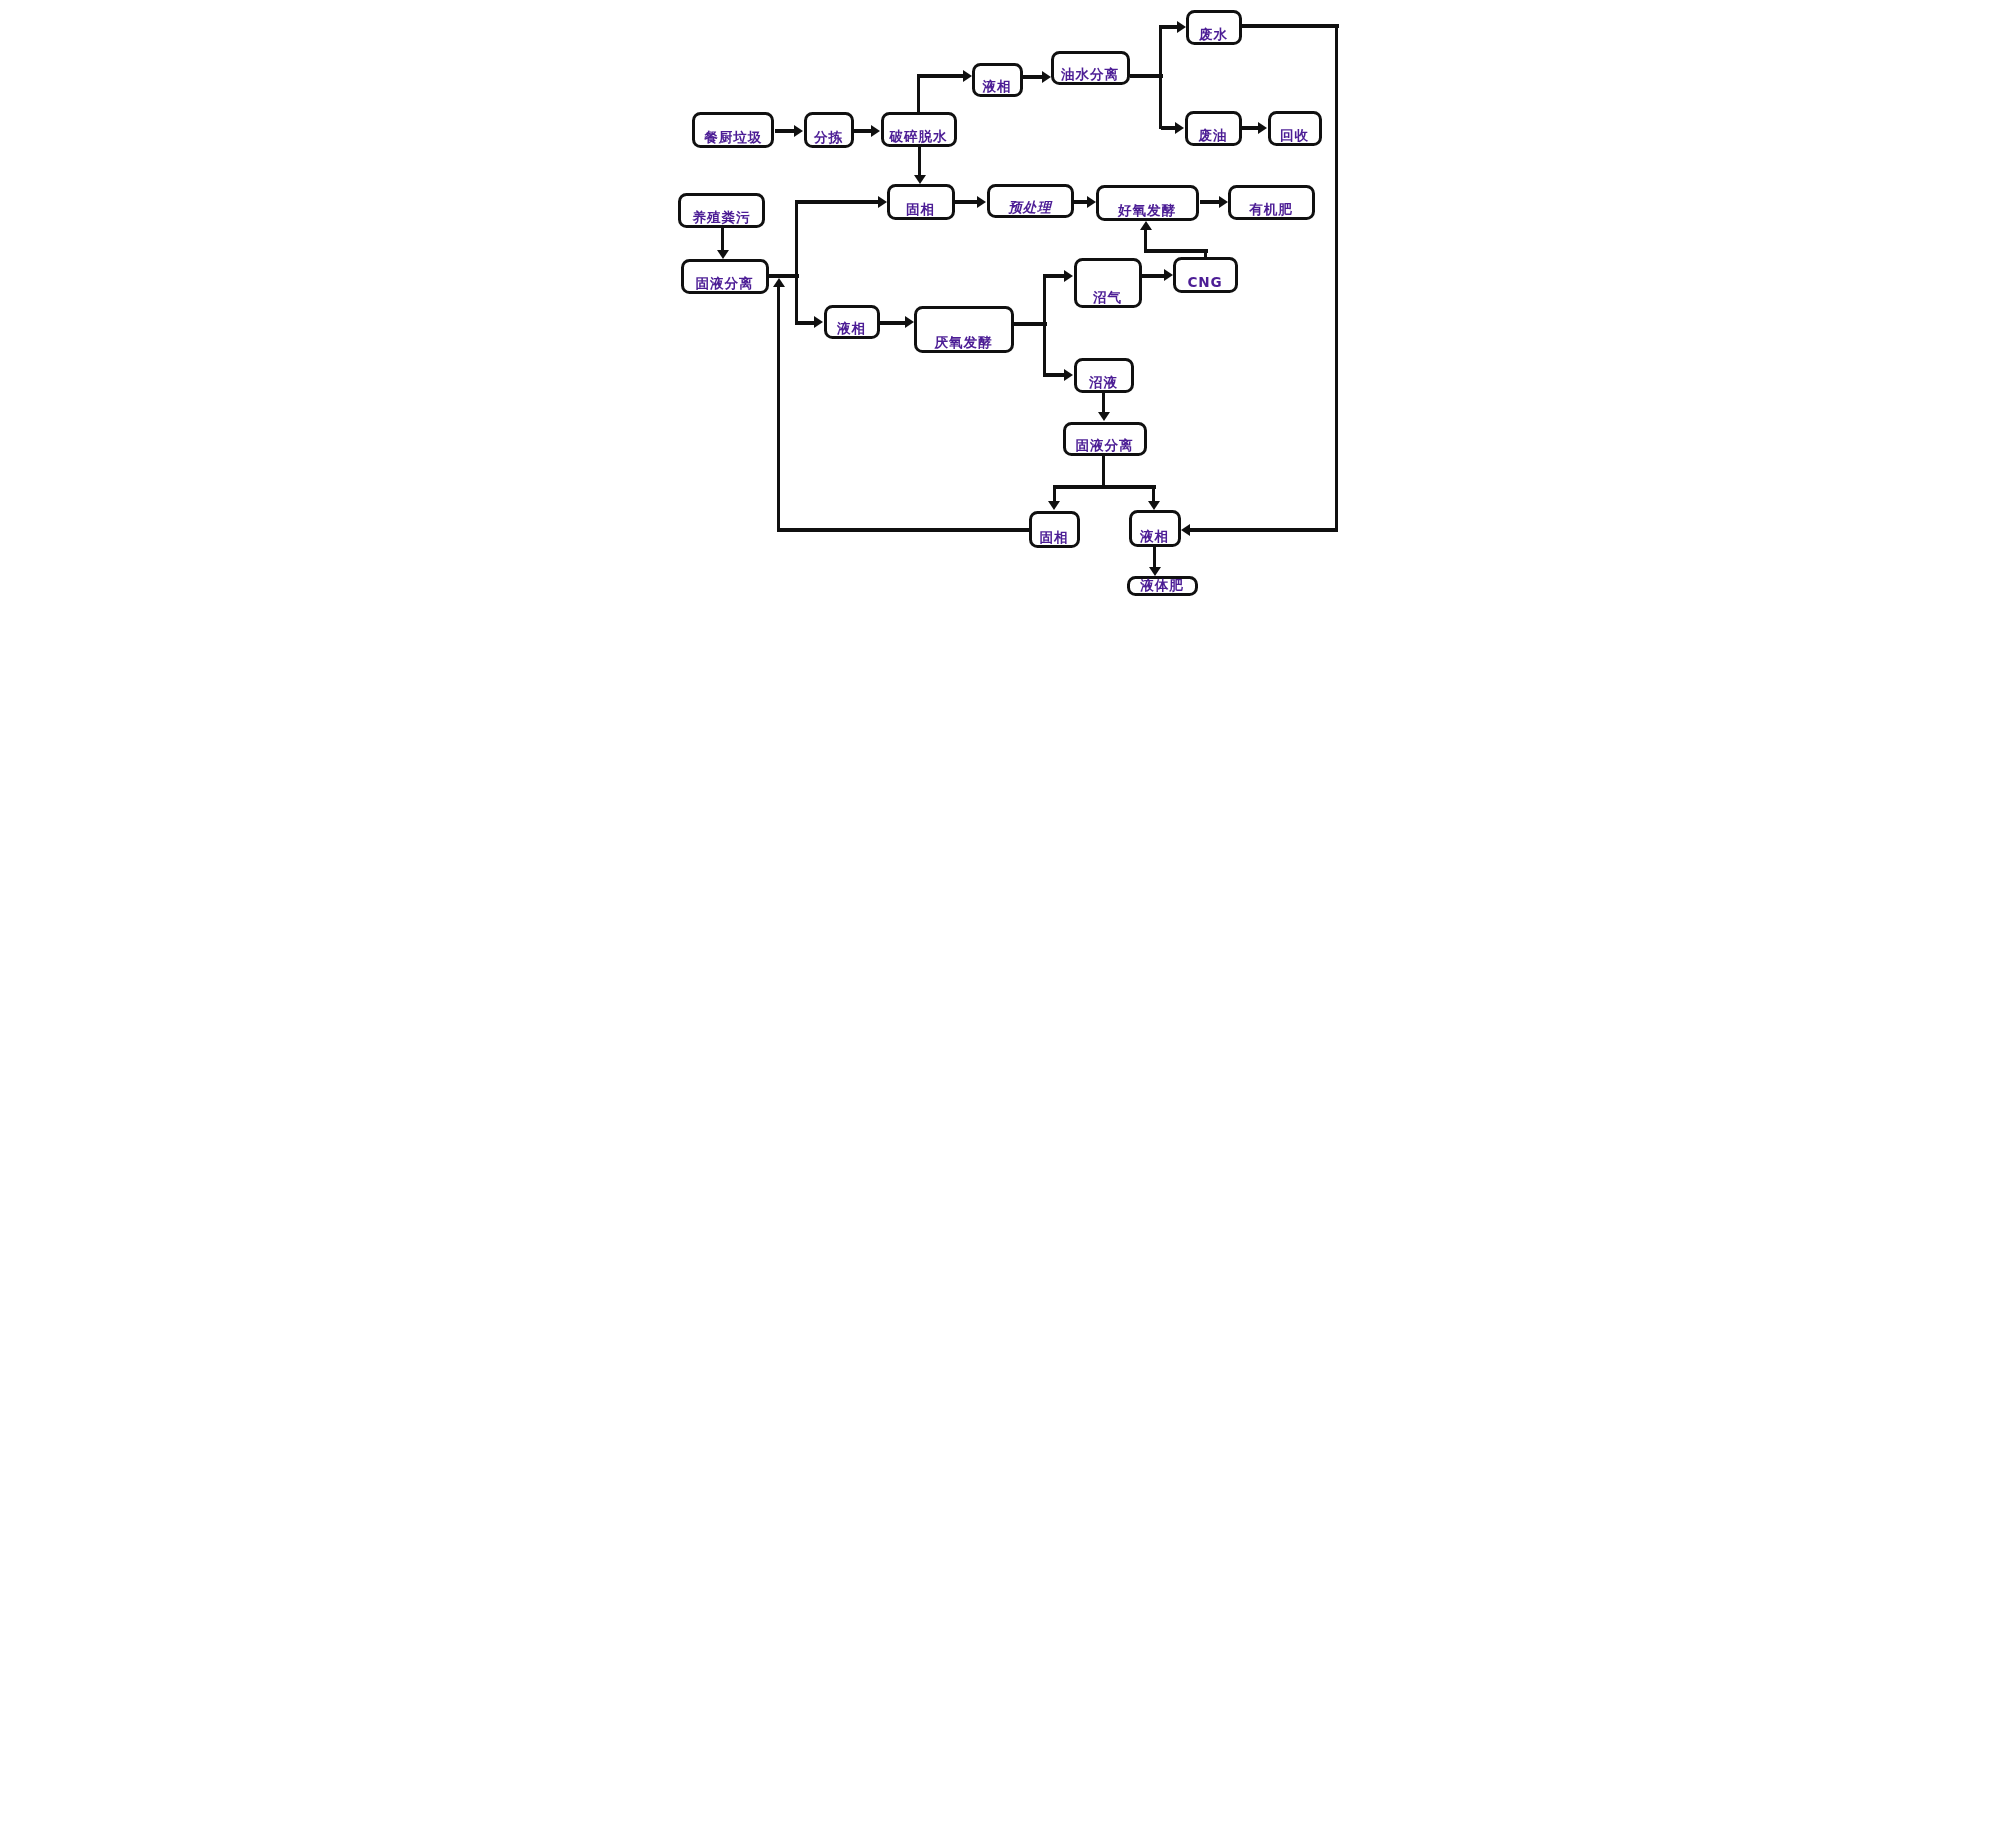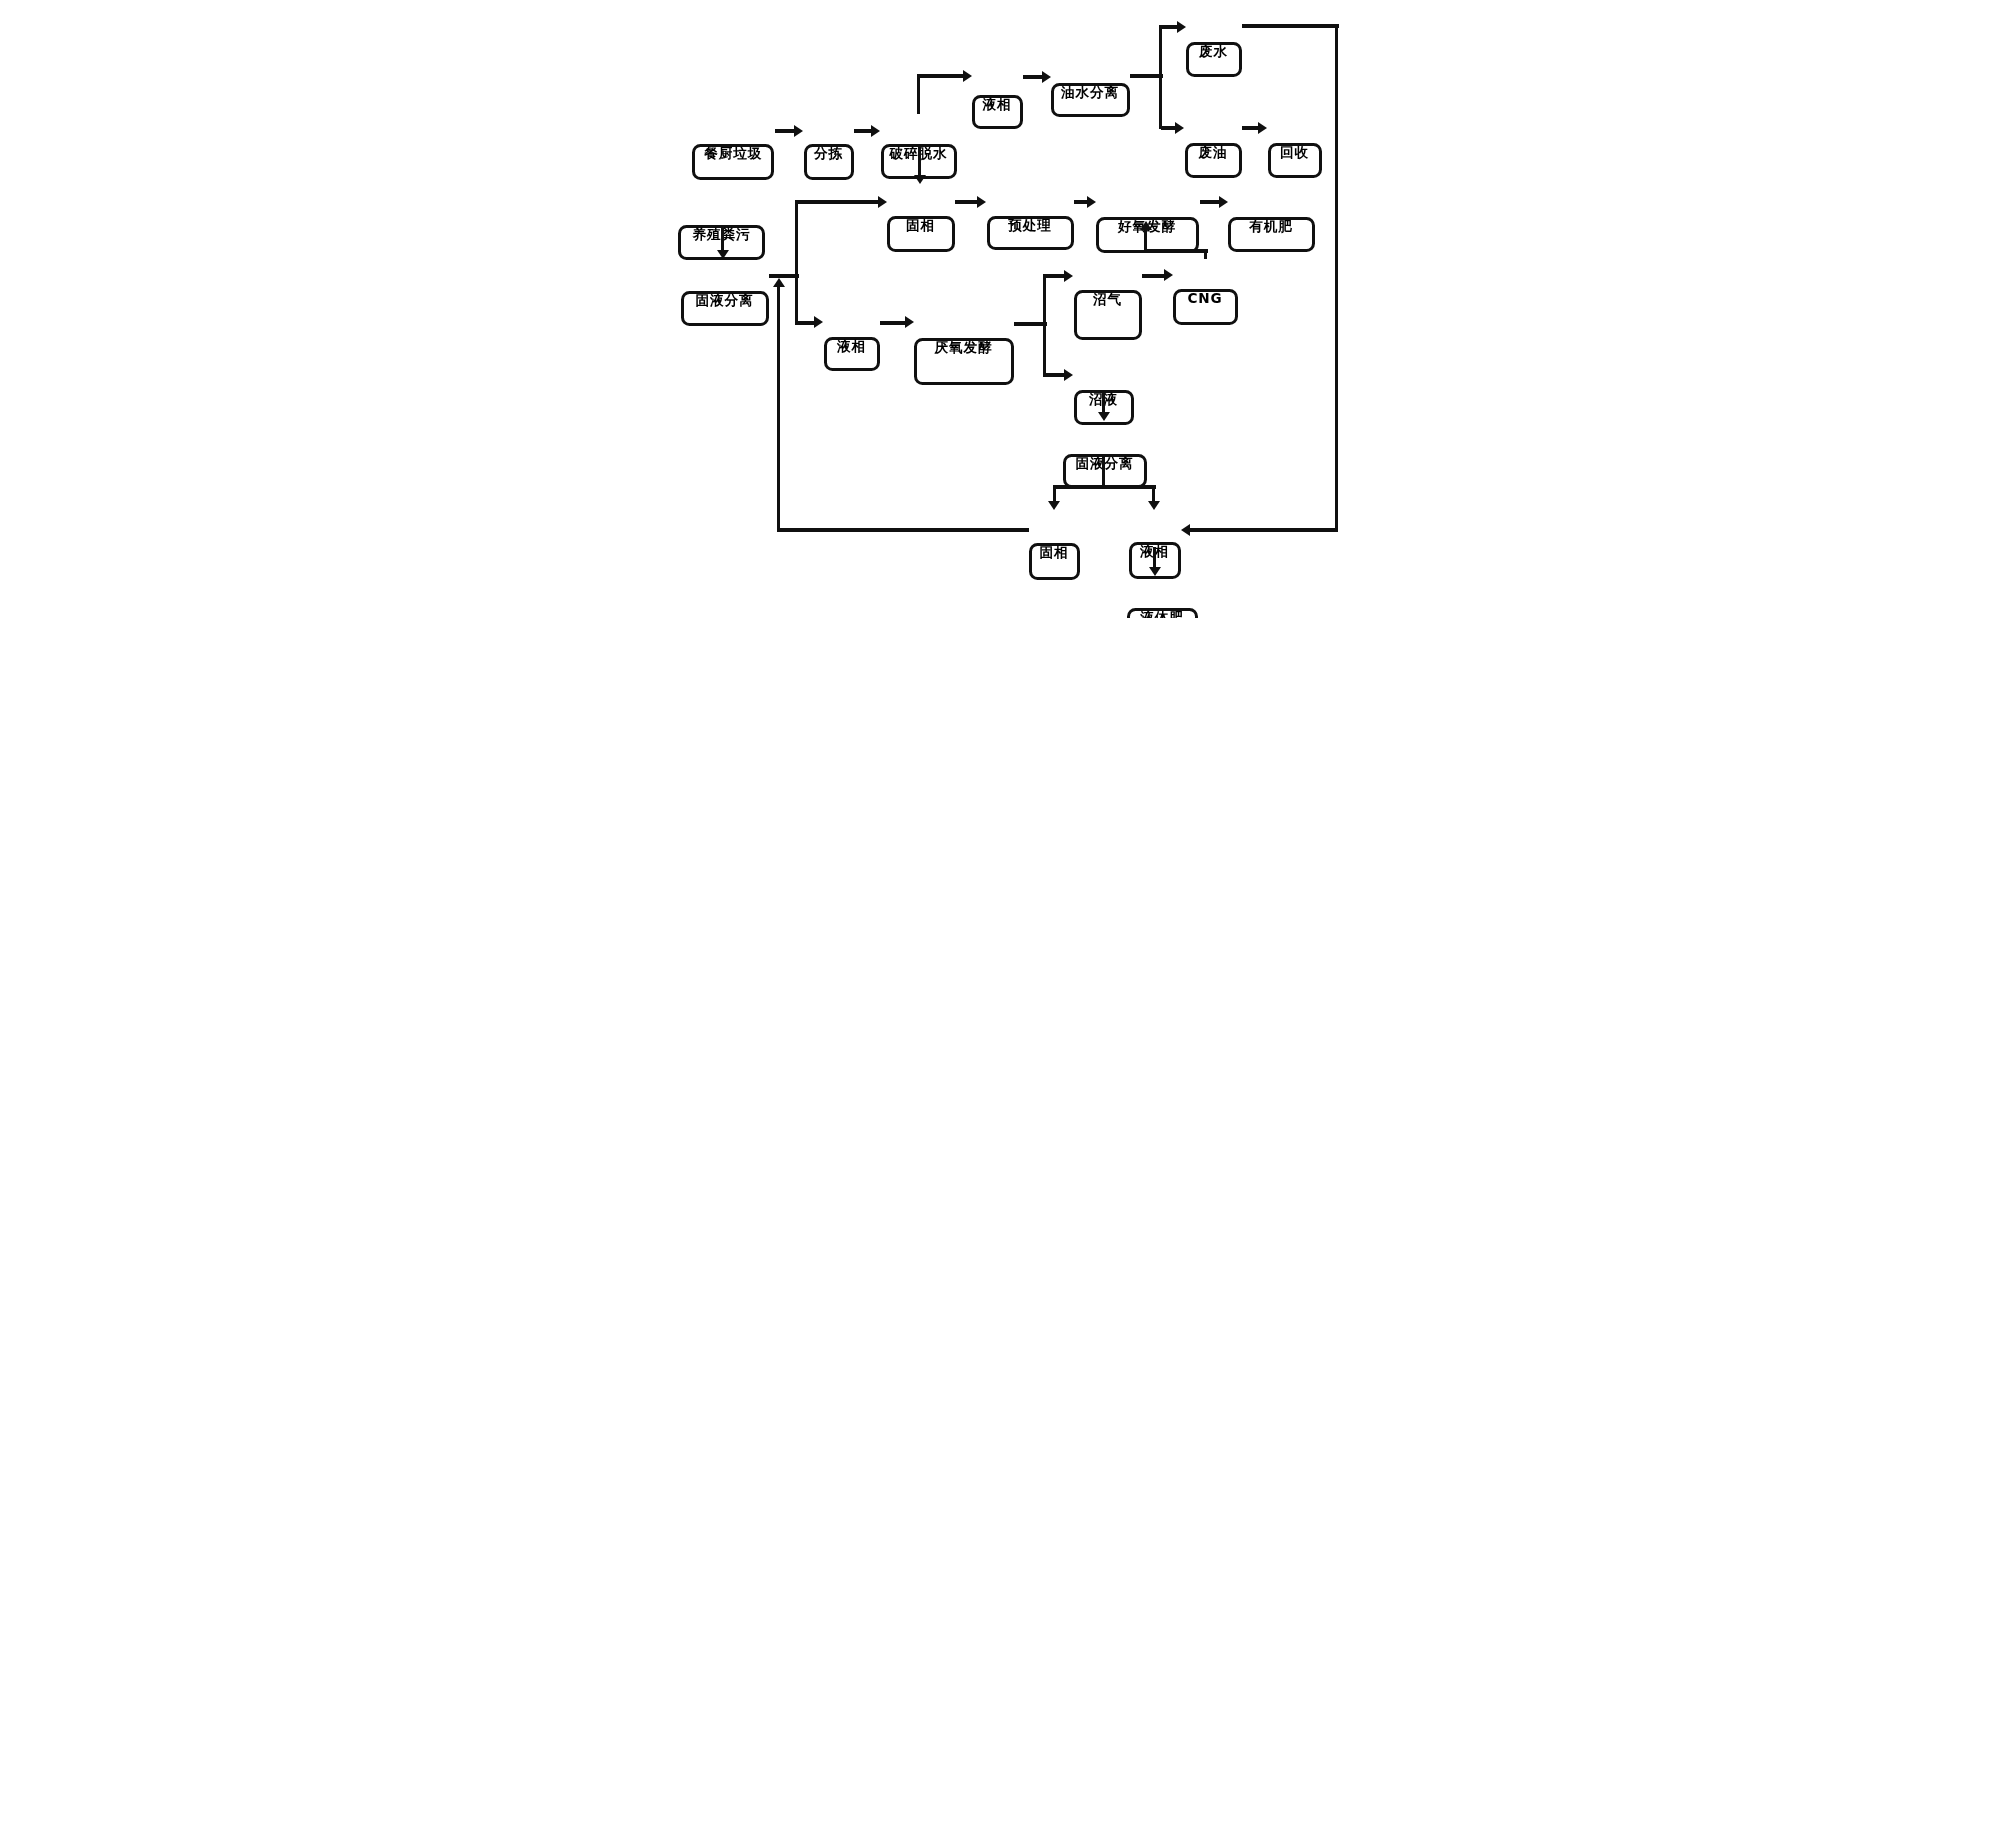--- a/index.html
+++ b/index.html
@@ -5,23 +5,23 @@
   html,body{margin:0;padding:0;background:#ffffff;}
   .stage{display:flex;justify-content:center;padding:2.8px 0;}
   .canvas{
     position:relative;width:672px;height:612px;background:#ffffff;
     font-family:"DejaVu Sans","Liberation Sans",sans-serif;
     color:#101010;
   }
   .node{
     position:absolute;box-sizing:border-box;background:#ffffff;
     border:3.3px solid #101010;border-radius:8.5px;
-    display:flex;align-items:flex-start;justify-content:center;
+    display:flex;align-items:flex-end;justify-content:center;
     font-weight:bold;font-size:13.6px;letter-spacing:0.9px;line-height:1;
-    color:#000000;white-space:nowrap;margin-top:32px;
+    color:#4c1d95;white-space:nowrap;
   }
   .ln{position:absolute;background:#101010;}
   .h{height:3.8px;}
   .v{width:3.8px;}
   .ah{position:absolute;width:0;height:0;}
   .ar{border-top:6.1px solid transparent;border-bottom:6.1px solid transparent;border-left:9.4px solid #101010;}
   .al{border-top:6.1px solid transparent;border-bottom:6.1px solid transparent;border-right:9.4px solid #101010;}
   .au{border-left:6.1px solid transparent;border-right:6.1px solid transparent;border-bottom:9.4px solid #101010;}
   .ad{border-left:6.1px solid transparent;border-right:6.1px solid transparent;border-top:9.4px solid #101010;}
 </style>
@@ -51,21 +51,21 @@
       </div>
     <div class="node" style="left:513px;top:108px;width:57px;height:35px;">
         <span>废油</span>
       </div>
     <div class="node" style="left:596px;top:108px;width:54px;height:35px;">
         <span>回收</span>
       </div>
     <div class="node" style="left:215px;top:181px;width:68px;height:36px;">
         <span>固相</span>
       </div>
-    <div class="node" style="left:315px;top:181px;width:87px;height:34px;">
+    <div class="node" style="left:315px;top:181px;width:87px;height:34px;font-style:italic;">
         <span>预处理</span>
       </div>
     <div class="node" style="left:424px;top:182px;width:103px;height:36px;">
         <span>好氧发酵</span>
       </div>
     <div class="node" style="left:556px;top:182px;width:87px;height:35px;">
         <span>有机肥</span>
       </div>
     <div class="node" style="left:6.6px;top:190px;width:87px;height:35px;">
         <span>养殖粪污</span>

